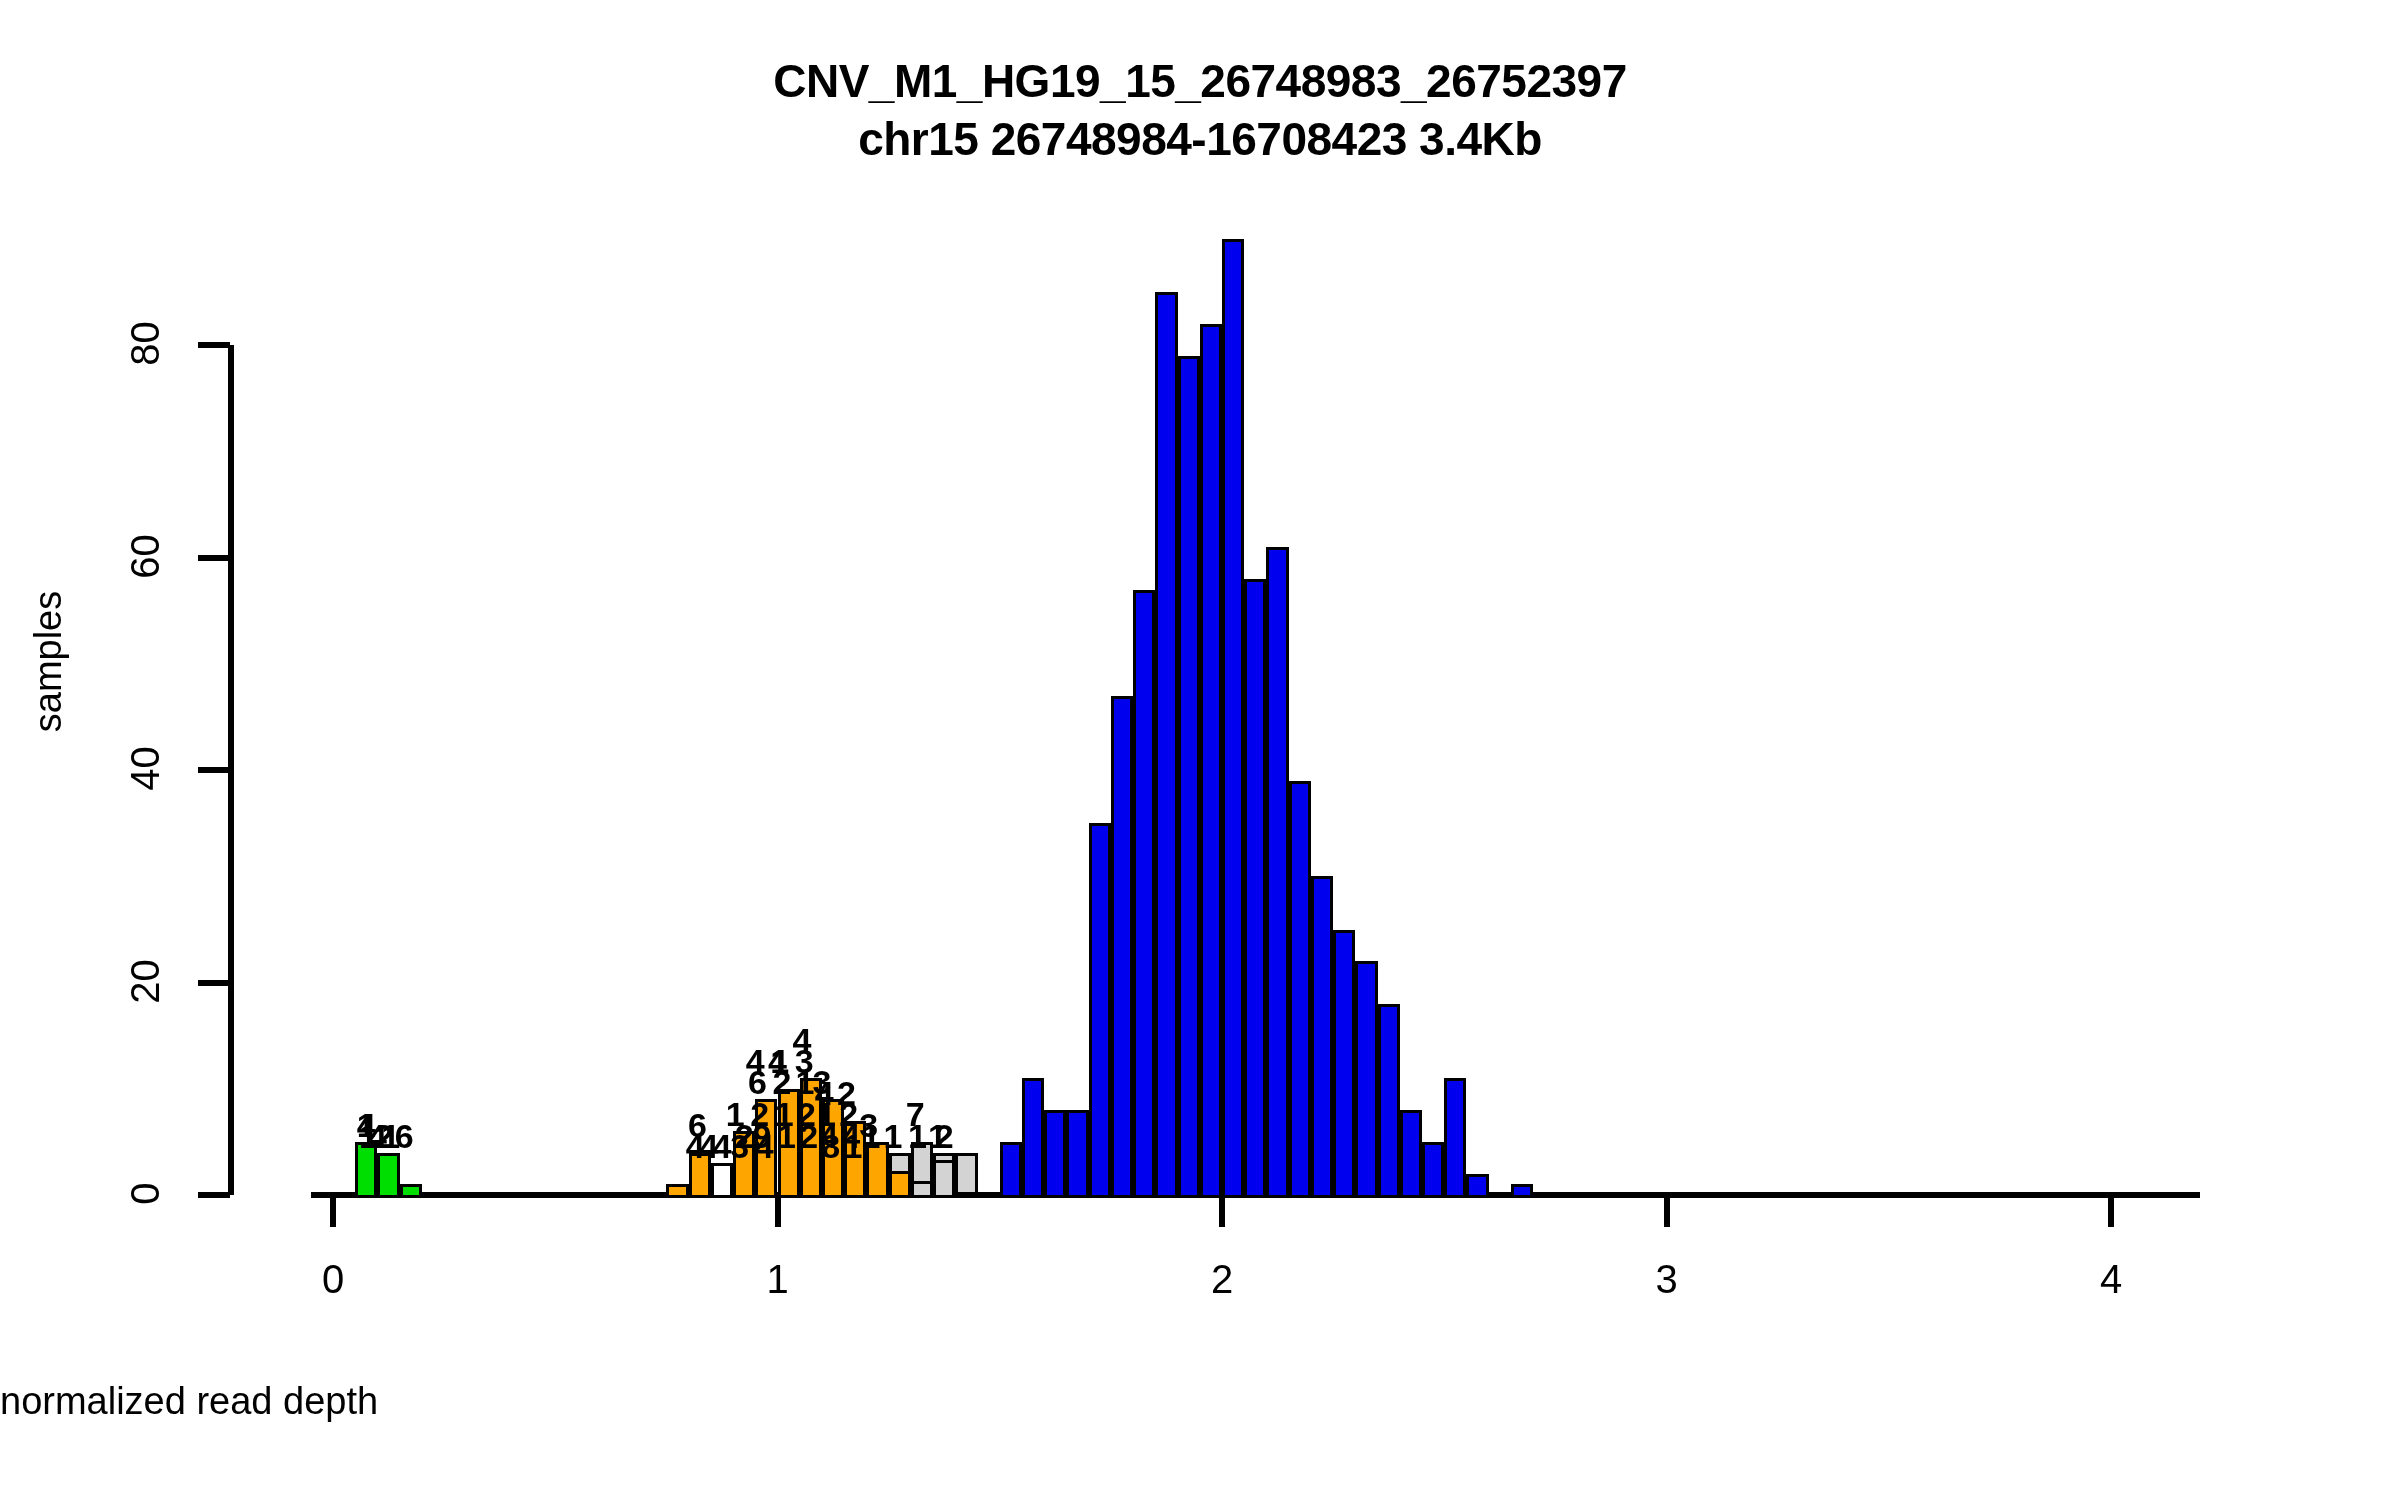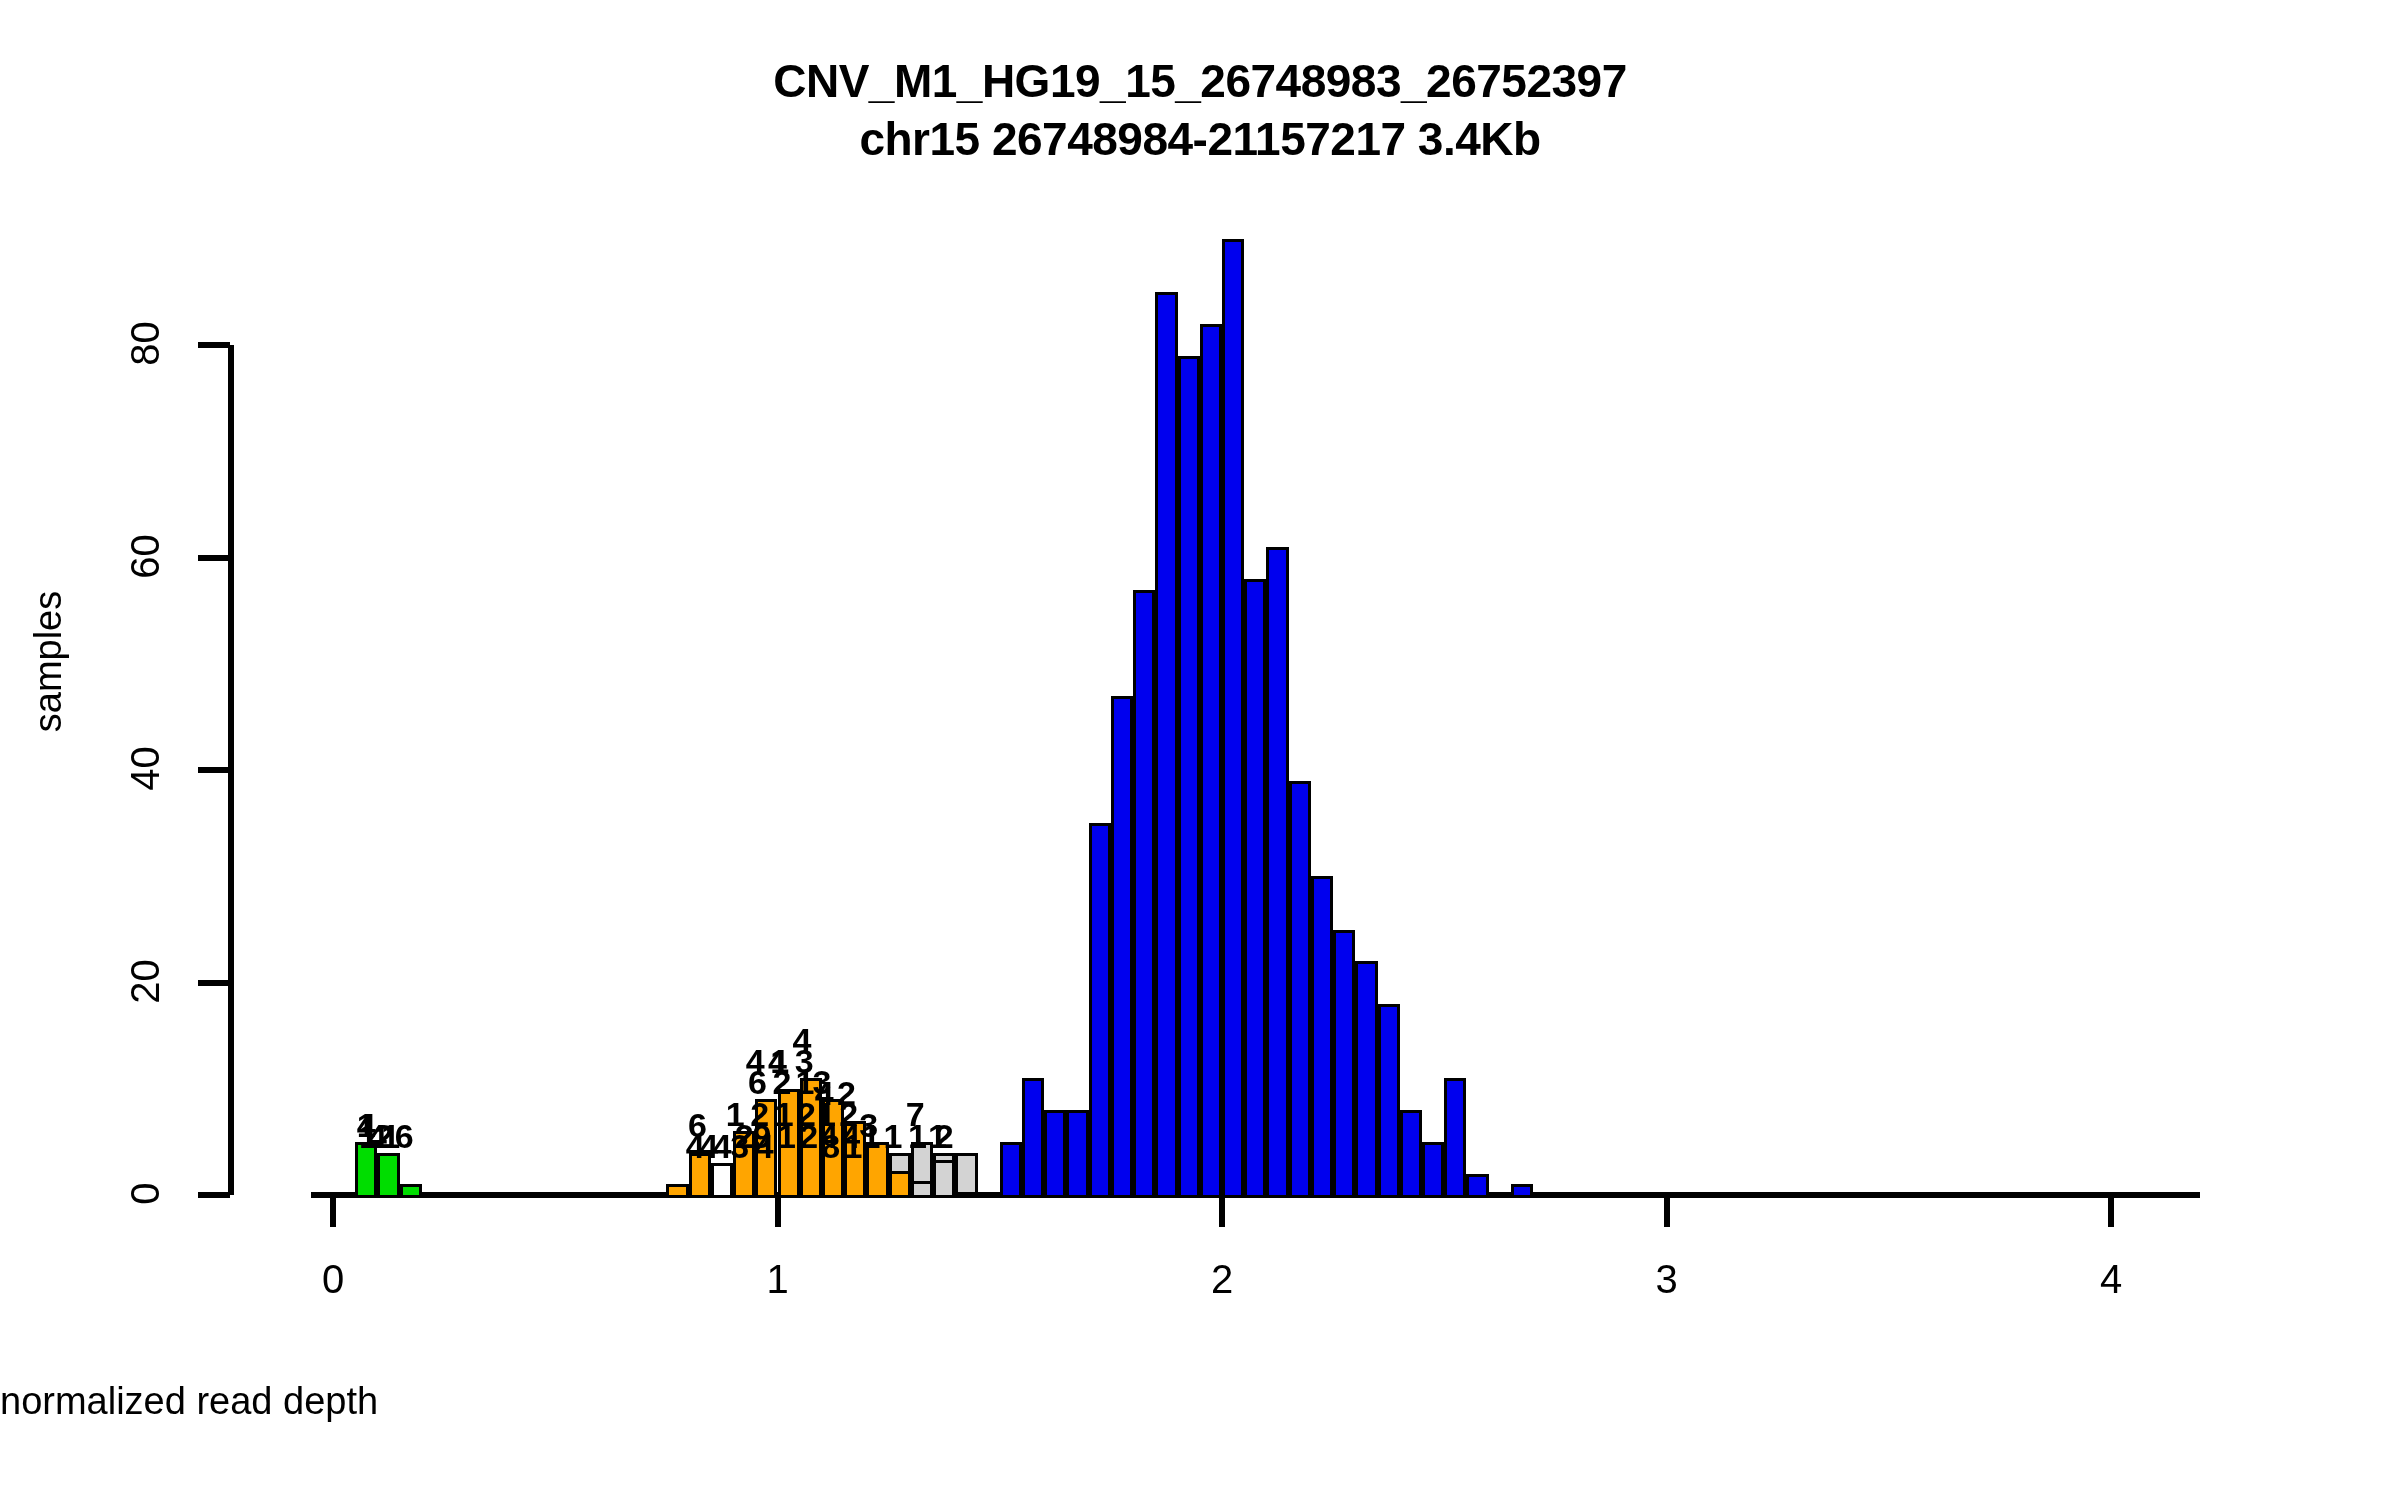--- a/index.html
+++ b/index.html
@@ -89,21 +89,21 @@
   .axis-line {
     position: absolute;
     background: #000000;
   }
 </style>
 </head>
 <body>
 
 <div id="plot">
 
-  <div class="title-block"><span>CNV_M1_HG19_15_26748983_26752397</span><span class="title-line-2">chr15 26748984-21157217 3.4Kb</span></div>
+  <div class="title-block"><span>CNV_M1_HG19_15_26748983_26752397</span><span class="title-line-2">chr15 26748984-16708423 3.4Kb</span></div>
 
   <div class="axis-label-y">samples</div>
   <div class="axis-label-x">normalized read depth</div>
 
   <div id="layers">
       <div class="axis-line" style="left: 310.775px; top: 1192px; width: 1889.12px; height: 6px;"></div>
       <div class="axis-line" style="left: 228px; top: 345.4px; width: 6px; height: 849.6px;"></div>
       <div class="axis-line" style="left: 198px; top: 1192px; width: 32px; height: 6px;"></div>
       <div class="tick-label-y" style="width: 90px; left: 100px; top: 1171px;">0</div>
       <div class="axis-line" style="left: 198px; top: 979.6px; width: 32px; height: 6px;"></div>

